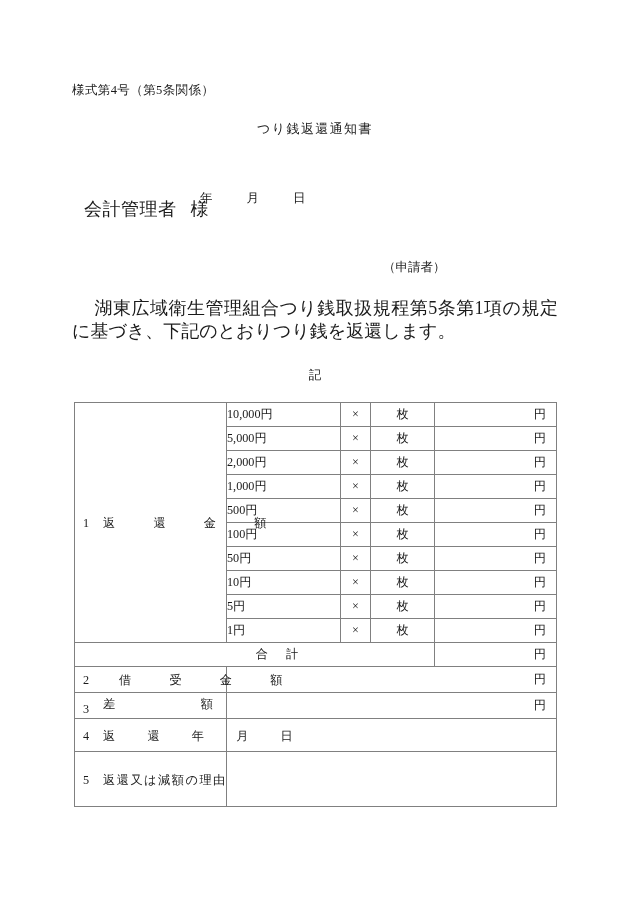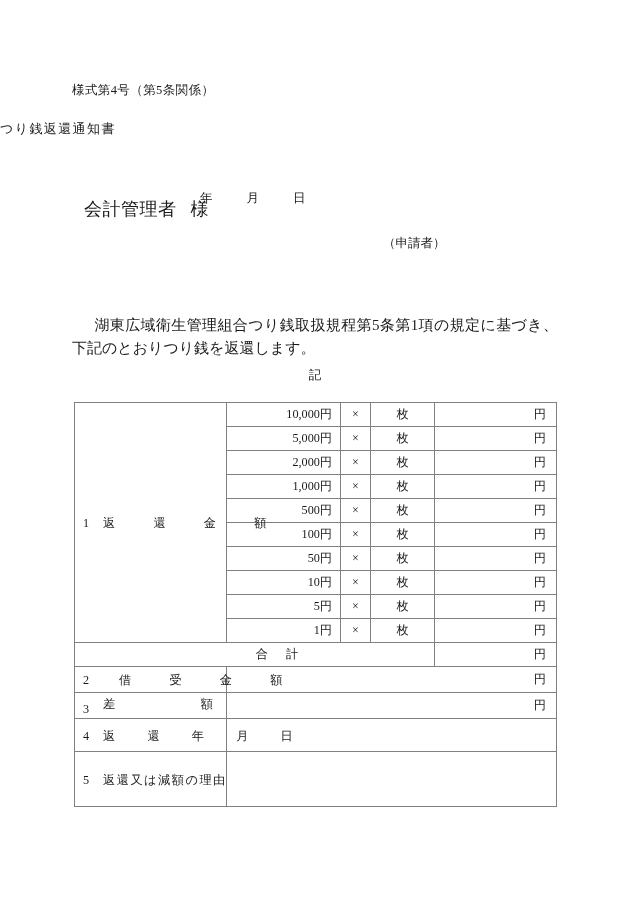--- a/index.html
+++ b/index.html
@@ -32,21 +32,21 @@
     font-size: 12.5px;
     letter-spacing: 0.4px;
     white-space: nowrap;
   }
 
   .doc-title {
     position: absolute;
     left: 0;
     top: 120px;
     width: 630px;
-    text-align: left;
+    text-align: center;
     font-size: 13px;
     letter-spacing: 1.4px;
   }
 
   .date-line {
     position: absolute;
     left: 0;
     top: 159px;
     width: 630px;
     text-align: left;
@@ -80,43 +80,44 @@
   .applicant {
     position: absolute;
     left: 370px;
     top: 234px;
     font-size: 12.5px;
     line-height: 19px;
   }
   .applicant .ap-paren {
     padding-left: 13px;
     white-space: nowrap;
+    margin-top: 24px;
   }
   .applicant .ap-row {
     white-space: nowrap;
     position: relative;
     width: 190px;
   }
   .applicant .lbl {
     display: inline-block;
     letter-spacing: 6px;
   }
   .applicant .seal {
     position: absolute;
     right: 2px;
     top: 0;
   }
 
   
   .body-text {
     position: absolute;
     left: 72px;
-    top: 314px;
+    top: 297px;
     width: 486px;
-    font-size: 15px;
+    font-size: 18px;
     line-height: 23px;
     text-align: justify;
     text-justify: inter-character;
   }
   .body-text .indent {
     display: inline-block;
     width: 22px;
   }
 
   .ki-mark {
@@ -149,21 +150,20 @@
   .col-denom   { width: 114px; }
   .col-times   { width: 30px;  }
   .col-sheets  { width: 64px;  }
   .col-yen     { width: 122px; }
 
   td.cell-label {
     padding: 2px 6px 0 8px;
     white-space: nowrap;
   }
   td.cell-denom {
-    text-align: right;
     padding-right: 8px;
     white-space: nowrap;
   }
   td.cell-times {
     text-align: center;
   }
   td.cell-sheets {
     text-align: center;
   }
   td.cell-yen {

